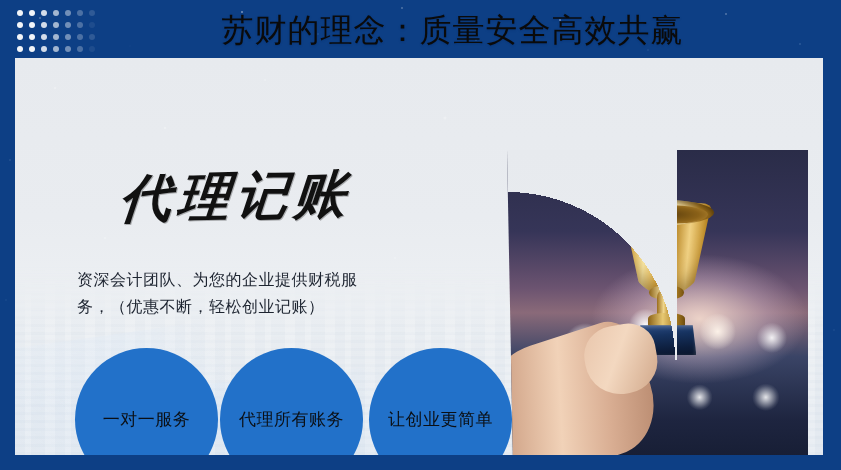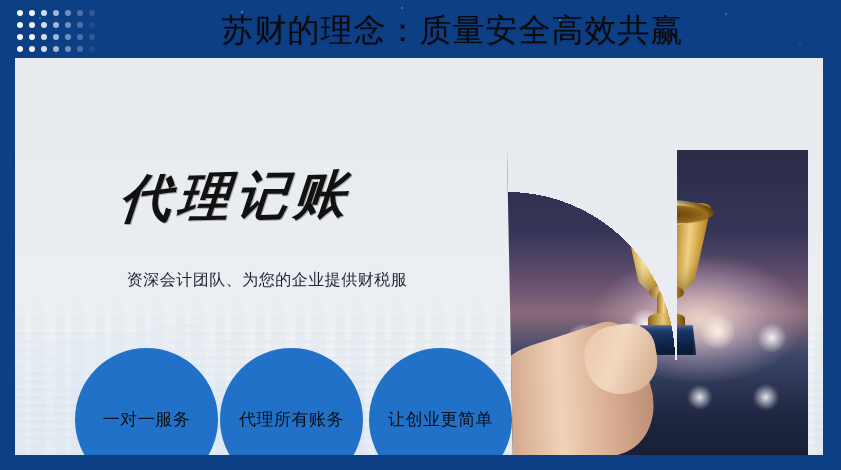--- a/index.html
+++ b/index.html
@@ -100,21 +100,21 @@
   
   .brush-heading{
     position:absolute;left:105px;top:108px;
     font-family:"DejaVu Serif","Liberation Serif",serif;
     font-size:52px;line-height:60px;color:#111;letter-spacing:6px;
     font-weight:700;font-style:italic;
     transform:skewX(-6deg) rotate(-1.2deg);
     text-shadow:1px 1px 0 rgba(0,0,0,.28);
   }
   .sub-copy{
-    position:absolute;left:62px;top:208px;width:380px;text-align:center;
+    position:absolute;left:62px;top:208px;width:380px;
     font-size:16px;line-height:27px;color:#1d2430;letter-spacing:.5px;
     font-family:"DejaVu Sans","Liberation Sans",sans-serif;
   }
 
   
   .circles{position:absolute;left:12px;top:0;width:100%;height:100%;}
   .bubble{
     position:absolute;width:143px;height:143px;border-radius:50%;
     background:#2271c9;display:flex;align-items:center;justify-content:center;
     color:#0b0f14;font-size:17px;letter-spacing:.5px;white-space:nowrap;
@@ -283,20 +283,21 @@
         <div class="arm"></div>
         <div class="hand"></div>
       </div>
       <div class="corner-cut"></div>
     </div>
 
     <div class="brush-heading">代理记账</div>
 
     <div class="sub-copy">
       <div>资深会计团队、为您的企业提供财税服</div>
+      <div>务，（优惠不断，轻松创业记账）</div>
     </div>
 
     <div class="circles">
       <div class="bubble b1">一对一服务</div>
       <div class="bubble b2">代理所有账务</div>
       <div class="bubble b3">让创业更简单</div>
     </div>
   </div>
 
 </div>

